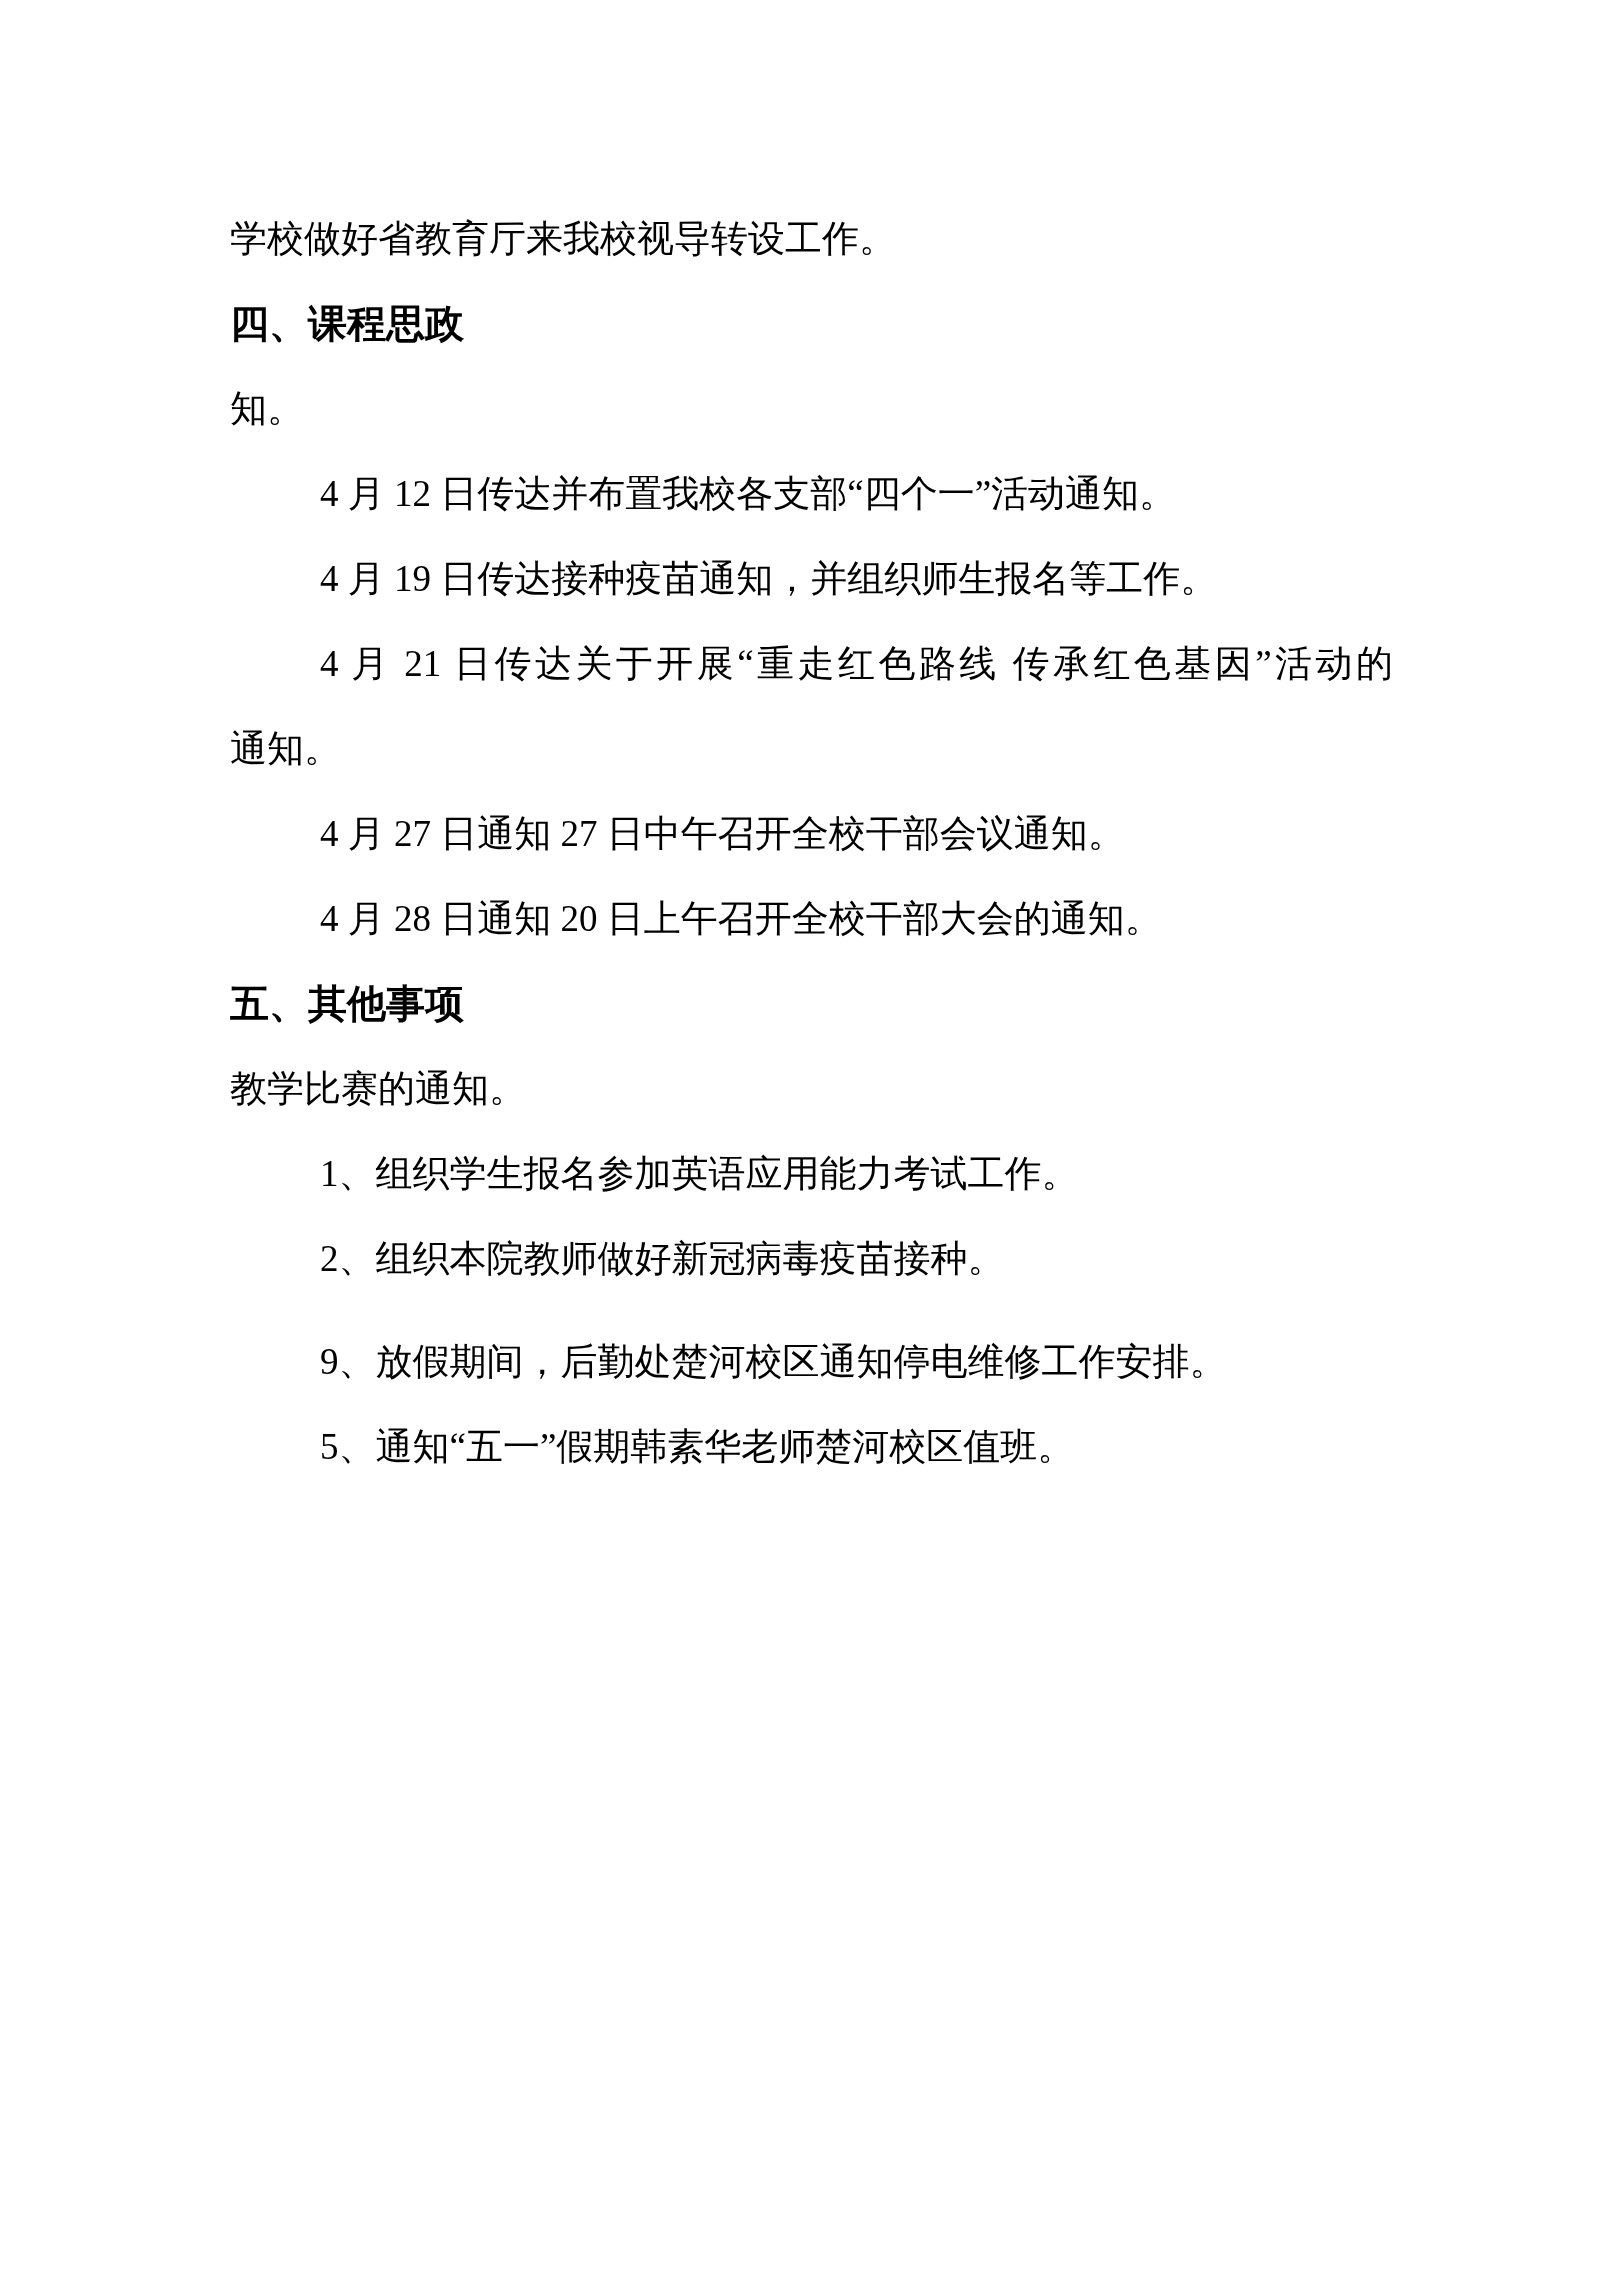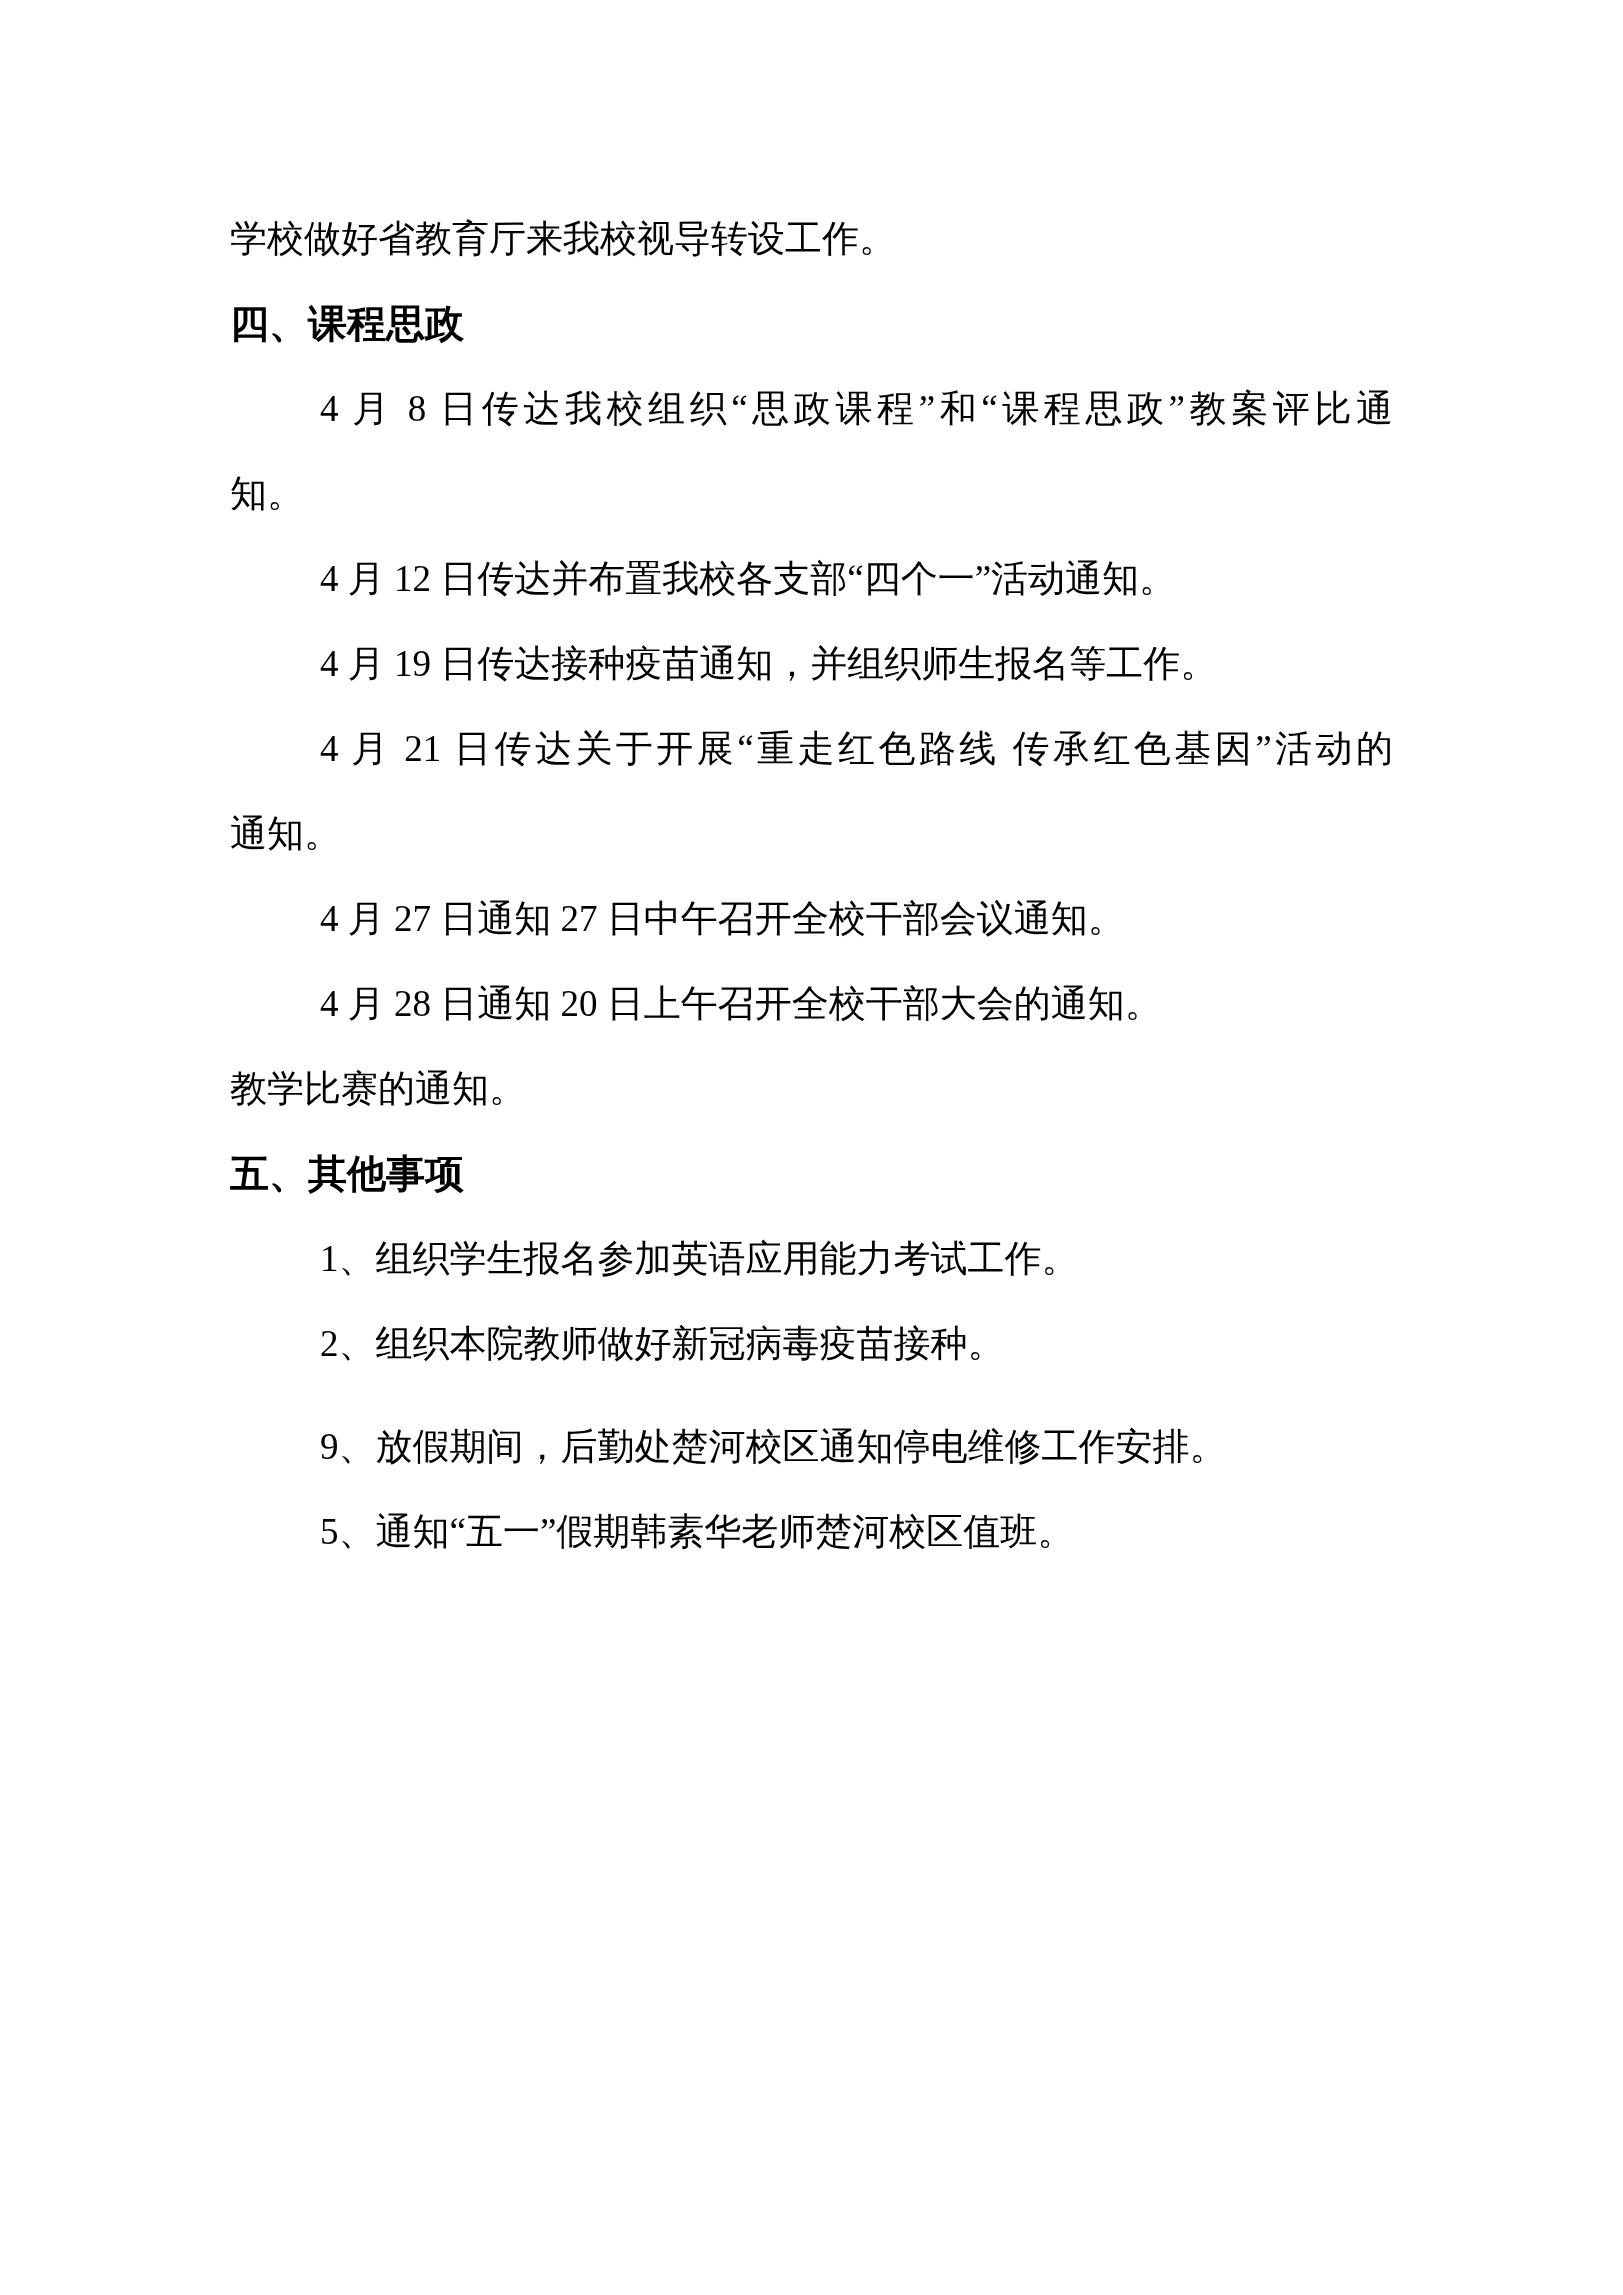--- a/index.html
+++ b/index.html
@@ -44,39 +44,38 @@
 </head>
 <body>
 
 <div class="page">
   <div class="doc">
 
     <p class="ln">学校做好省教育厅来我校视导转设工作。</p>
 
     <p class="ln hd">四、课程思政</p>
 
-    <p class="ln ind fill">4 月 8 日传达我校组织“思政课程”和“课程思政”教案评比通</p>
     <p class="ln">知。</p>
 
 
     <p class="ln ind">4 月 12 日传达并布置我校各支部“四个一”活动通知。</p>
 
     <p class="ln ind">4 月 19 日传达接种疫苗通知，并组织师生报名等工作。</p>
 
 
     <p class="ln ind fill">4 月 21 日传达关于开展“重走红色路线 传承红色基因”活动的</p>
     <p class="ln">通知。</p>
 
     <p class="ln ind">4 月 27 日通知 27 日中午召开全校干部会议通知。</p>
 
     <p class="ln ind">4 月 28 日通知 20 日上午召开全校干部大会的通知。</p>
 
+    <p class="ln hd">五、其他事项</p>
+
     <p class="ln">教学比赛的通知。</p>
-
-    <p class="ln hd">五、其他事项</p>
 
     <p class="ln ind">1、组织学生报名参加英语应用能力考试工作。</p>
 
     <p class="ln ind">2、组织本院教师做好新冠病毒疫苗接种。</p>
 
 
     <p class="ln ind xgap">9、放假期间，后勤处楚河校区通知停电维修工作安排。</p>
 
     <p class="ln ind">5、通知“五一”假期韩素华老师楚河校区值班。</p>
 

